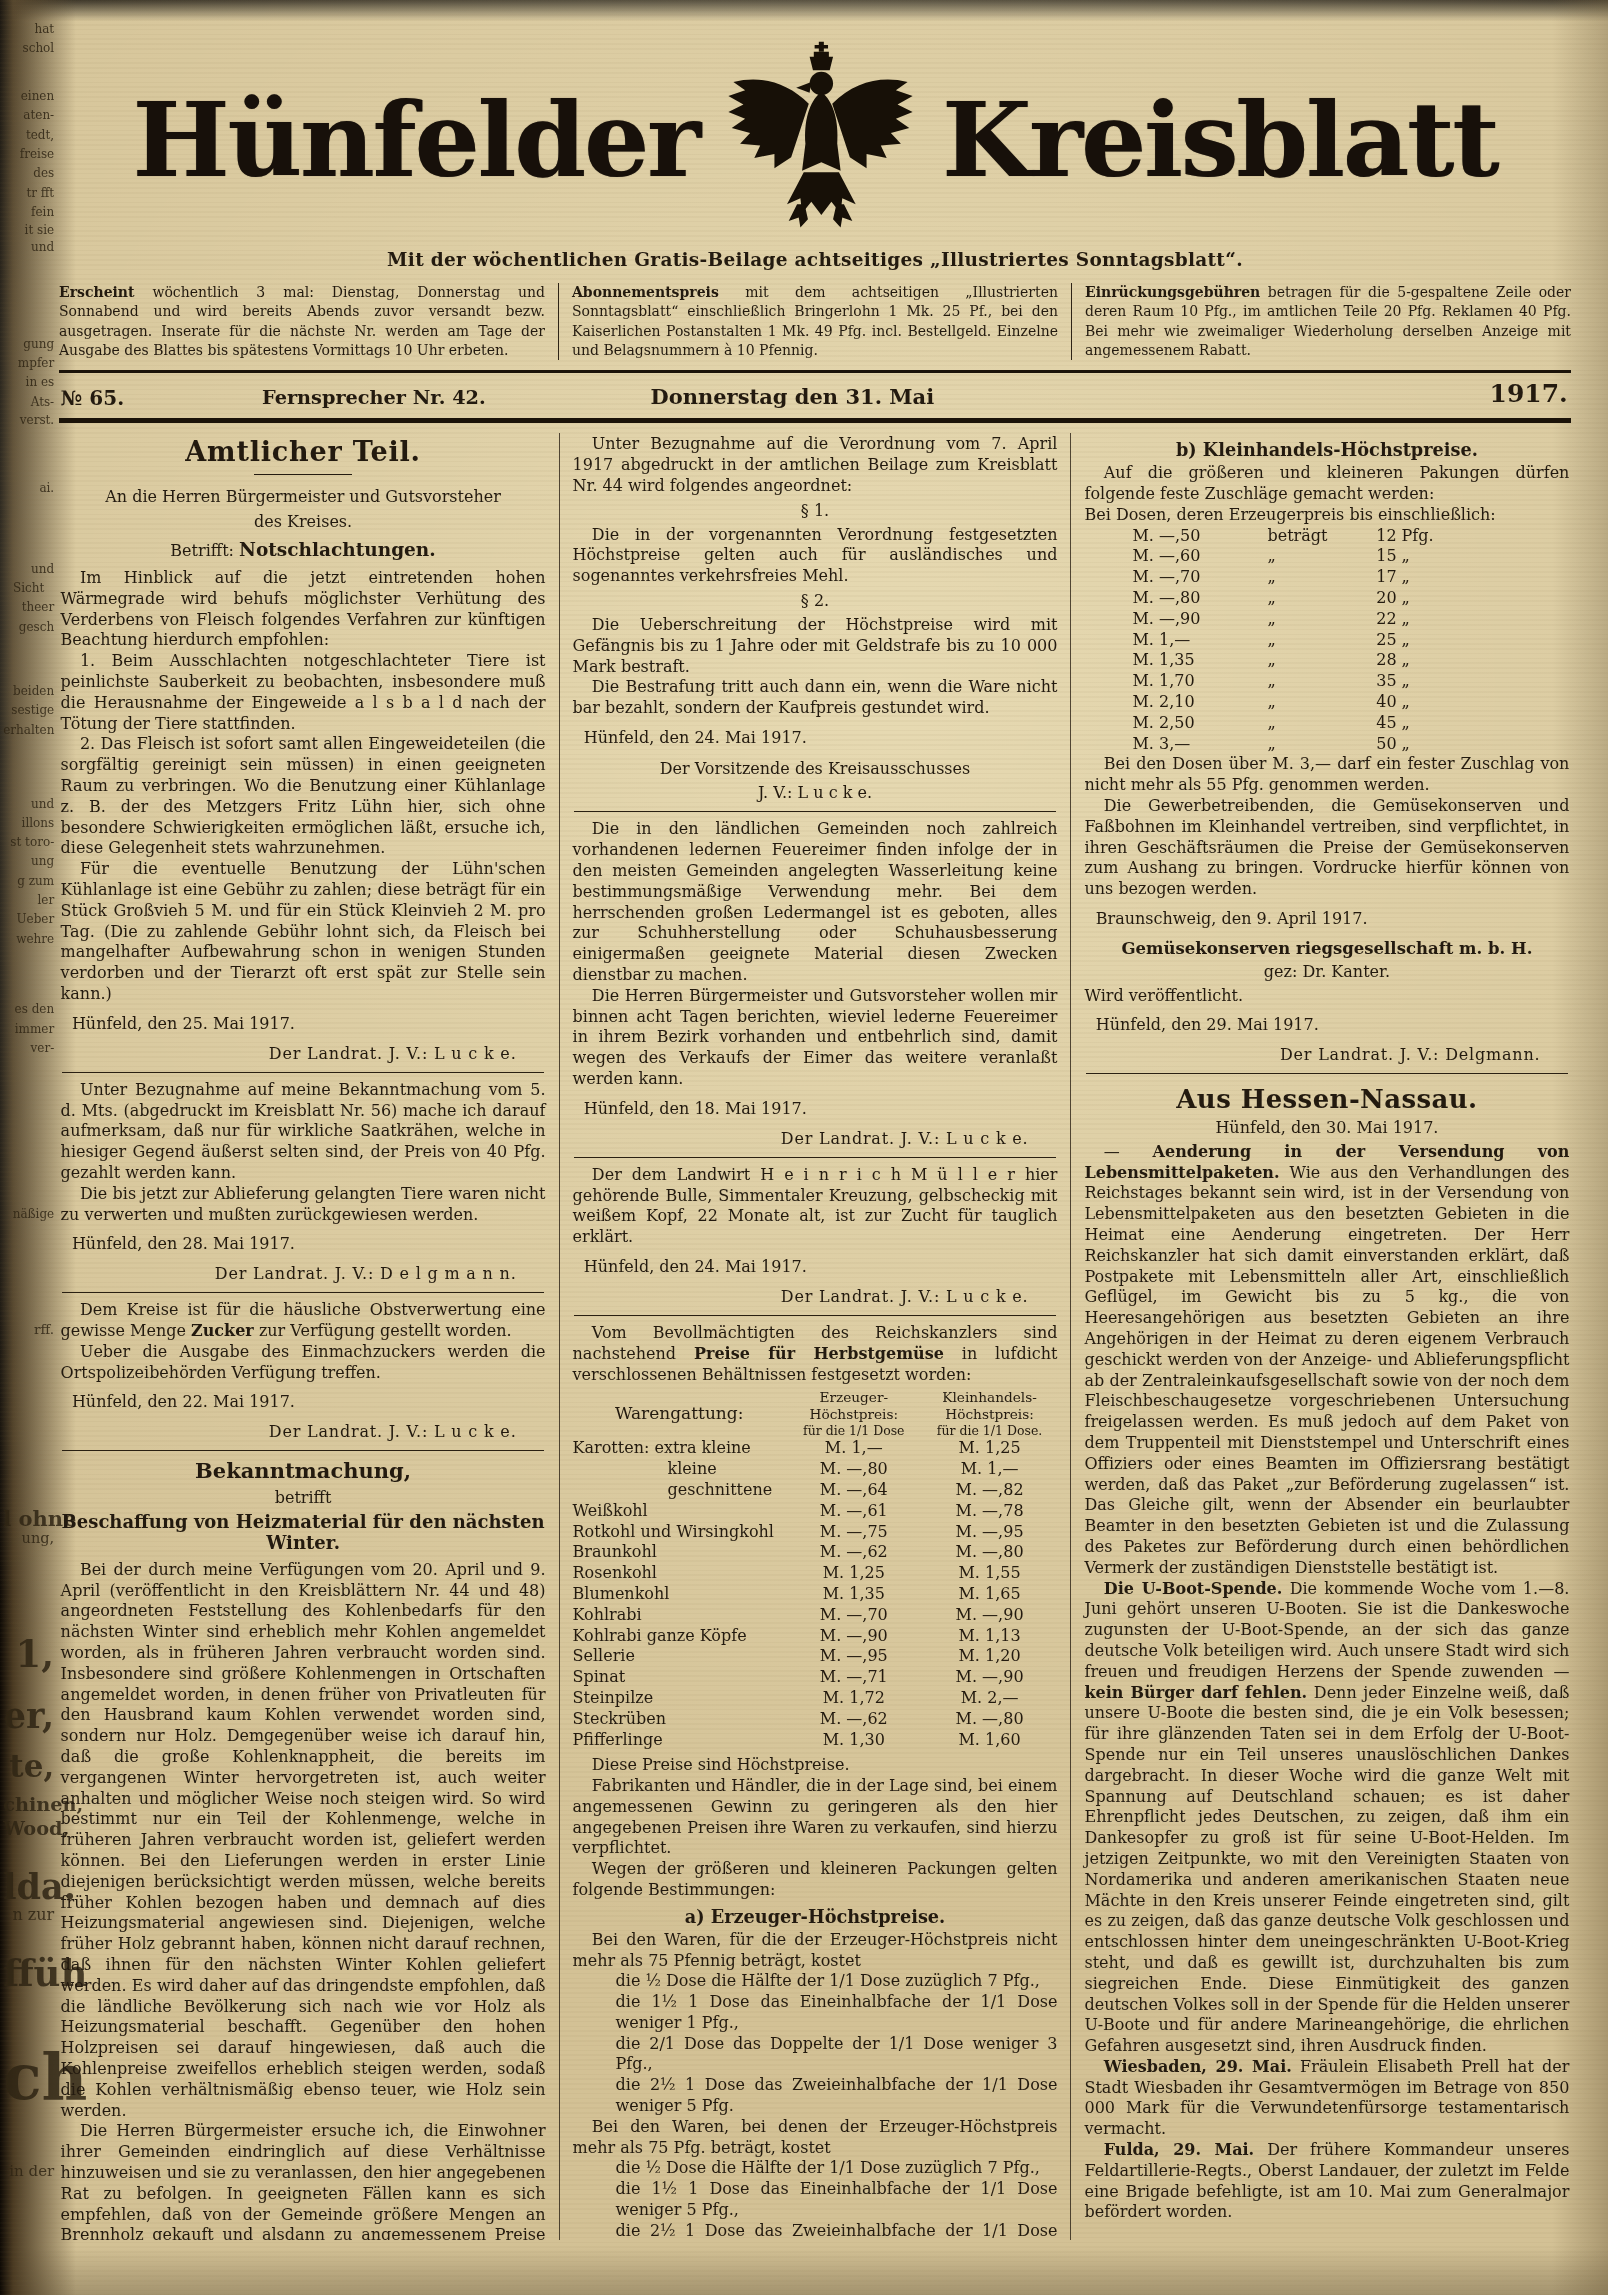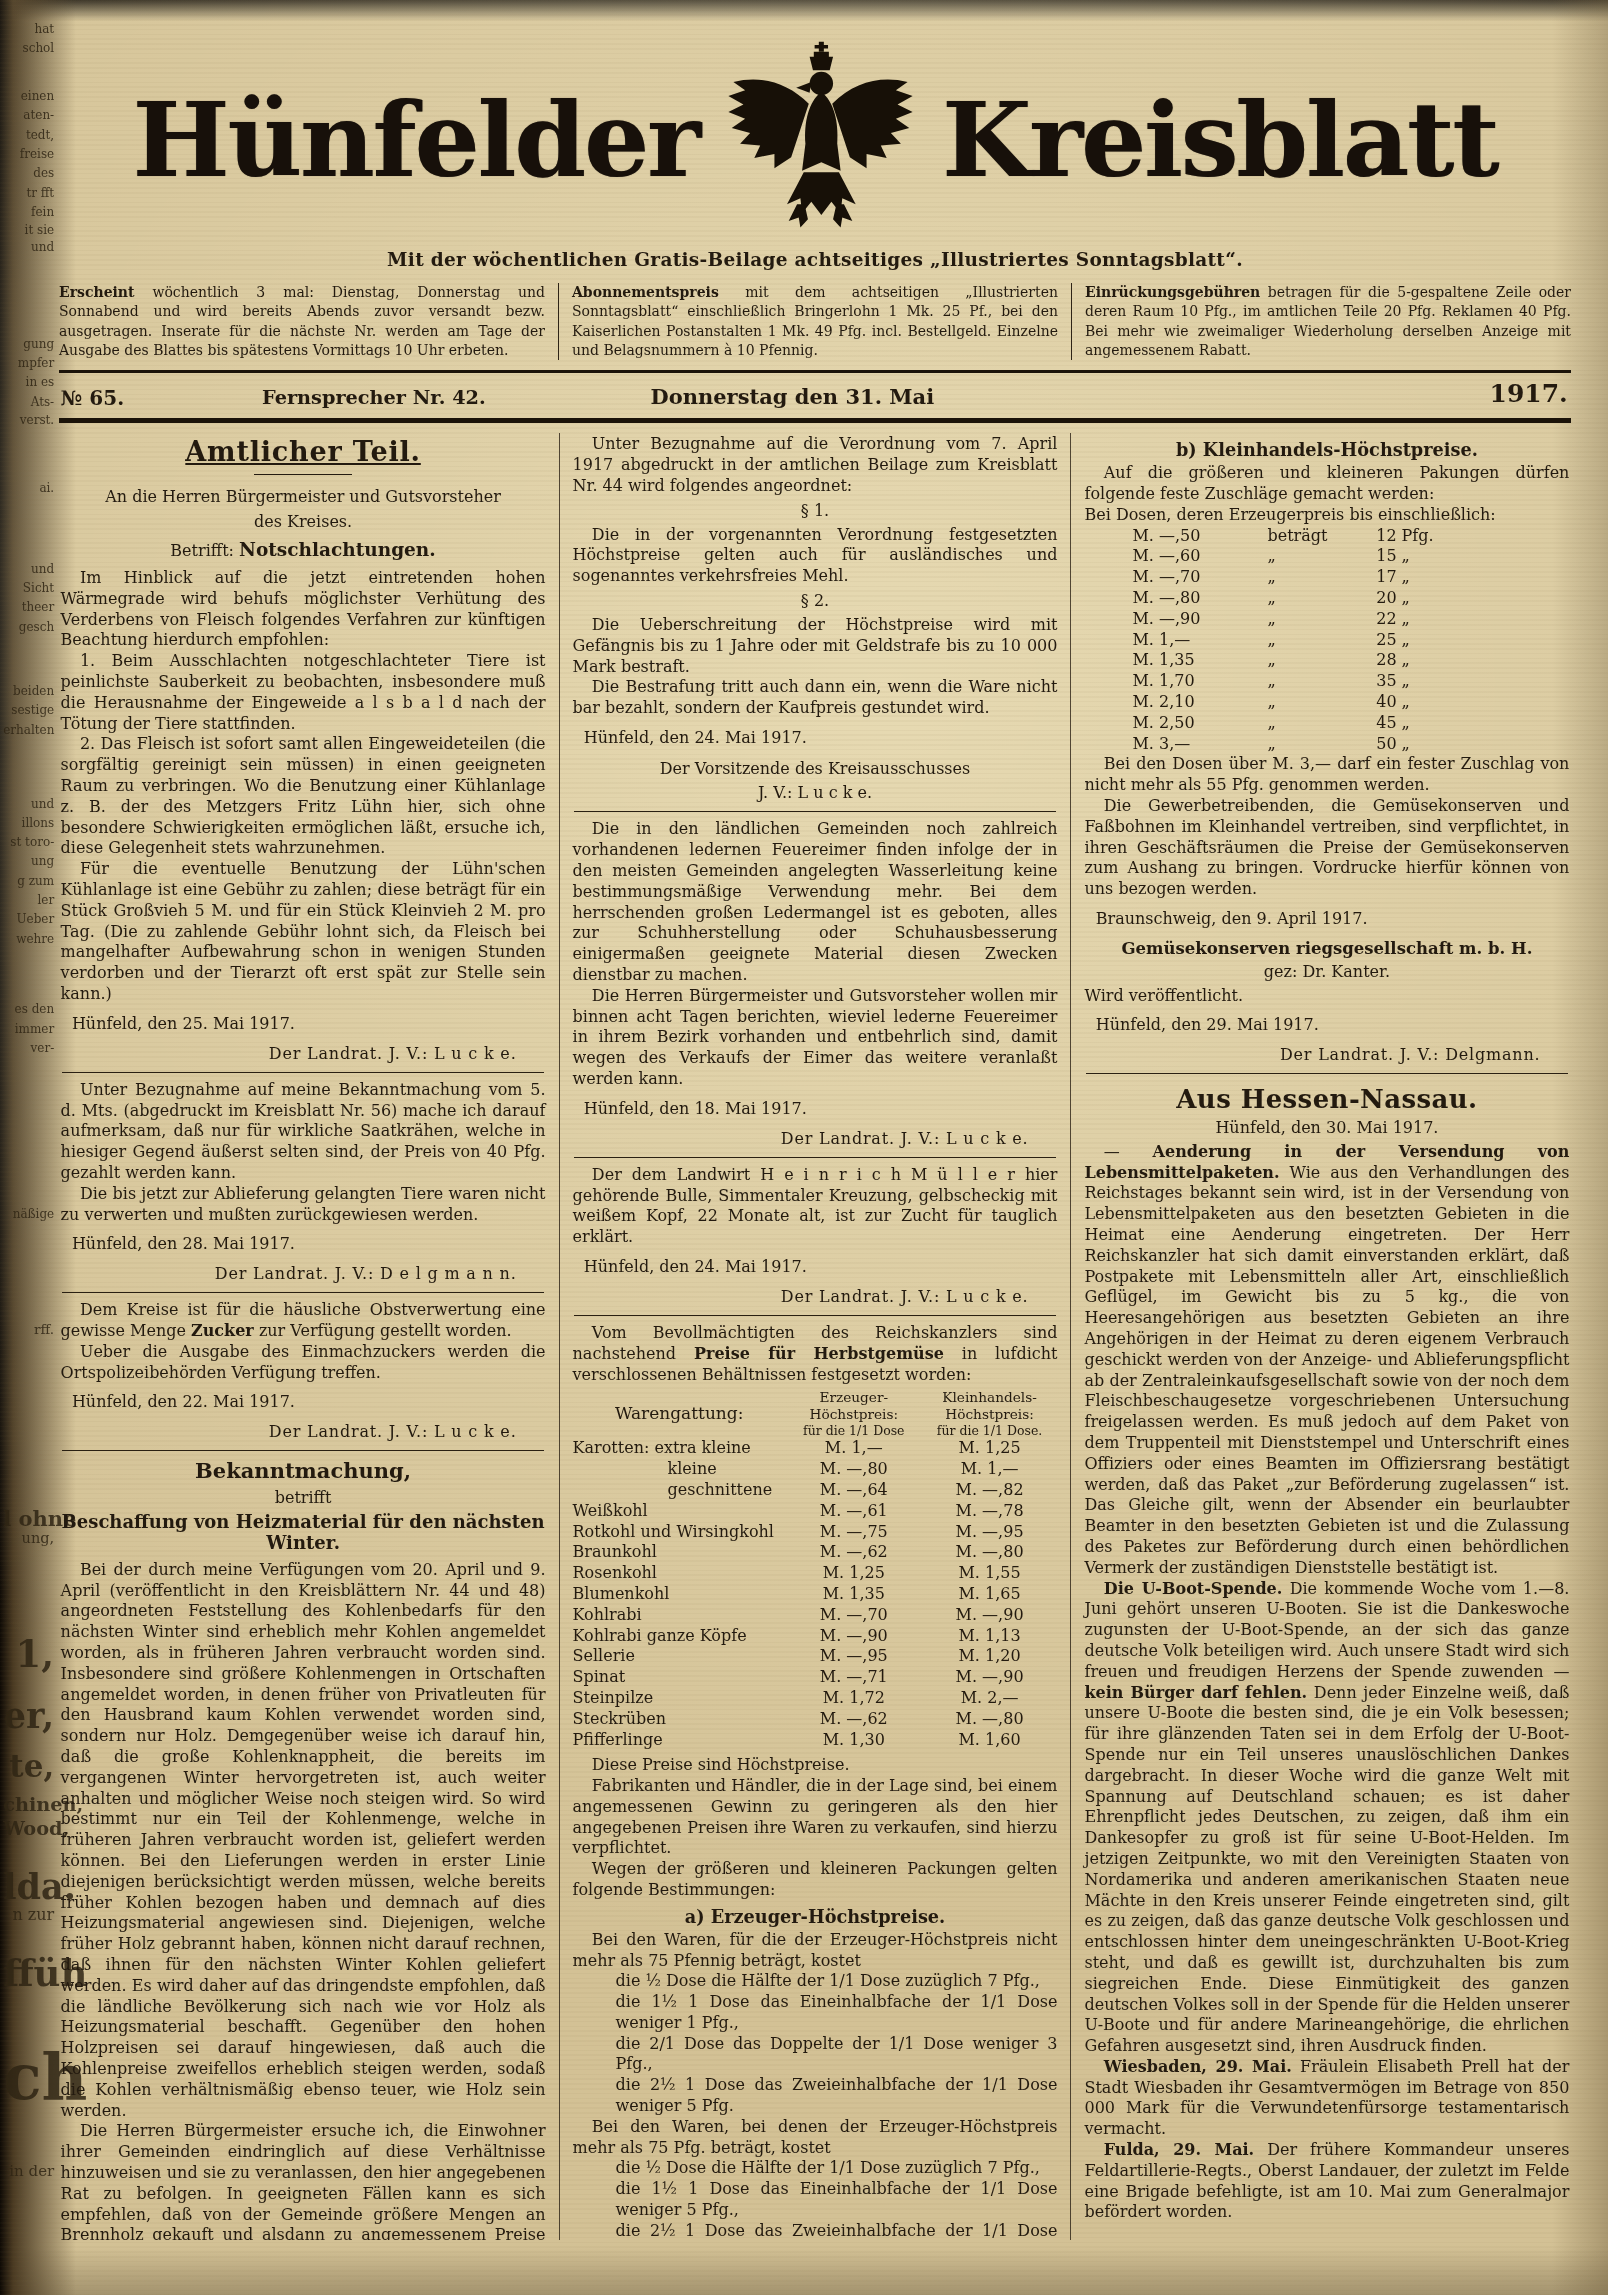--- a/index.html
+++ b/index.html
@@ -41,21 +41,21 @@
   .cols{display:flex;margin-top:9.6px;height:1807px;overflow:hidden;}
   .col{flex:1 1 0;padding:1.6px 13px 0;overflow:hidden;}
   .col:first-child{padding-left:1.6px;}
   .col:last-child{padding-right:1.6px;}
   .col + .col{border-left:1.6px solid rgba(43,33,20,.8);}
   .para{font-size:16px;line-height:1.30;text-align:justify;text-indent:19.3px;margin:0;}
   .para.noind{text-indent:0;}
   .para .lead{font-weight:bold;}
   .cline{font-size:16px;line-height:1.35;text-align:center;margin:3.2px 0;}
   .cbline{font-size:16.5px;font-weight:bold;text-align:center;margin:3.2px 0;}
-  .h1{font-size:27px;font-weight:bold;text-align:center;letter-spacing:0.8px;margin-top:1.6px;text-decoration:underline;}
+  .h1{font-size:27px;font-weight:bold;text-align:center;letter-spacing:0.8px;margin-top:1.6px;}
   .h1rule{width:98px;border-top:1.6px solid #241b10;margin:7.2px auto 11.3px;}
   .h2{font-size:21px;font-weight:bold;text-align:center;margin:6.4px 0 0;}
   .h3{font-size:18px;font-weight:bold;text-align:center;margin:1.6px 0 6.4px;}
   .ah{font-size:17.7px;font-weight:bold;text-align:center;margin:4.8px 0 3.2px;}
   .bighead{font-size:26px;font-weight:bold;text-align:center;letter-spacing:0.4px;margin:9.6px 0 3.2px;}
   .betr{text-align:center;margin:6.4px 0 8px;font-size:16px;}
   .betr b{font-size:18.5px;}
   .dateline{font-size:16px;line-height:1.3;text-indent:11.3px;margin:9px 0;}
   .sigline{font-size:16px;line-height:1.3;text-align:right;padding-right:29px;letter-spacing:0.8px;margin:1.6px 0 4px;}
   .rule{border-top:1.3px solid #2a2012;margin:7.2px 1.6px;}
@@ -92,21 +92,21 @@
       <span class="frag" style="top: 206px; font-size: 12px;">fein</span>
       <span class="frag" style="top: 224px; font-size: 12px;">it sie</span>
       <span class="frag" style="top: 241px; font-size: 12px;">und</span>
       <span class="frag" style="top: 338px; font-size: 12px;">gung</span>
       <span class="frag" style="top: 357px; font-size: 12px;">mpfer</span>
       <span class="frag" style="top: 376px; font-size: 12px;">in es</span>
       <span class="frag" style="top: 396px; font-size: 12px;">Ats-</span>
       <span class="frag" style="top: 414px; font-size: 12px;">verst.</span>
       <span class="frag" style="top: 482px; font-size: 12px;">ai.</span>
       <span class="frag" style="top: 563px; font-size: 12px;">und</span>
-      <span class="frag" style="top: 582px; font-size: 12px;">Sicht</span>
+      <span class="frag" style="top: 582px; font-size: 12px; text-align: center;">Sicht</span>
       <span class="frag" style="top: 601px; font-size: 12px;">theer</span>
       <span class="frag" style="top: 621px; font-size: 12px;">gesch</span>
       <span class="frag" style="top: 685px; font-size: 12px;">beiden</span>
       <span class="frag" style="top: 704px; font-size: 12px;">sestige</span>
       <span class="frag" style="top: 724px; font-size: 12px;">erhalten</span>
       <span class="frag" style="top: 798px; font-size: 12px;">und</span>
       <span class="frag" style="top: 817px; font-size: 12px;">illons</span>
       <span class="frag" style="top: 836px; font-size: 12px;">st toro-</span>
       <span class="frag" style="top: 855px; font-size: 12px;">ung</span>
       <span class="frag" style="top: 875px; font-size: 12px;">g zum</span>

